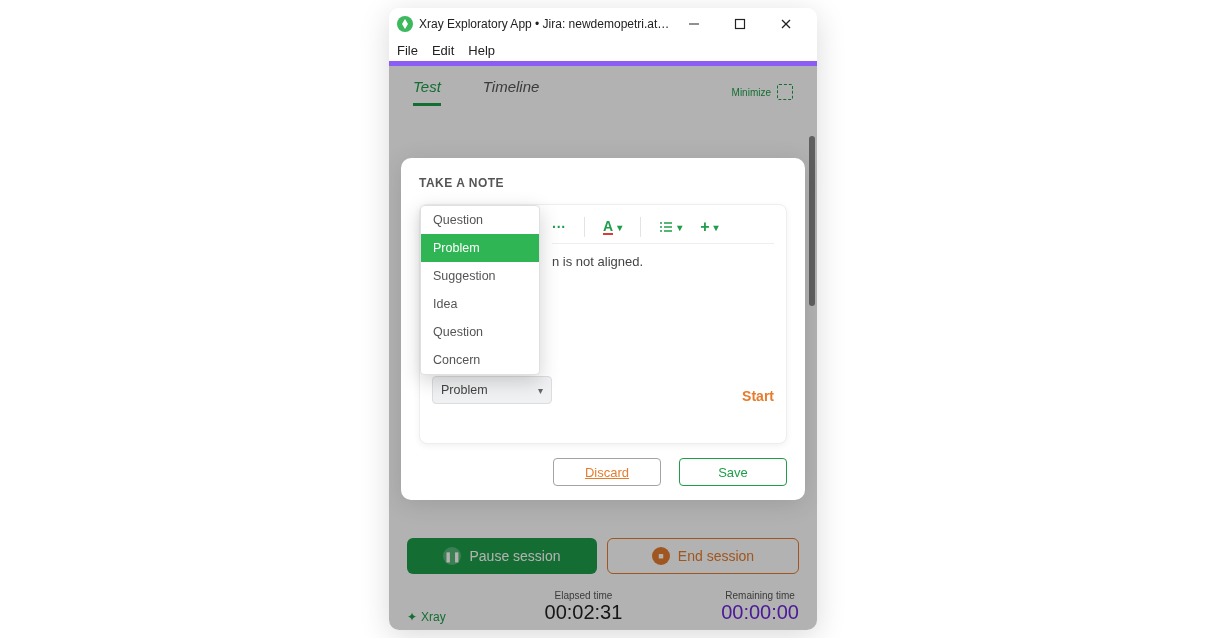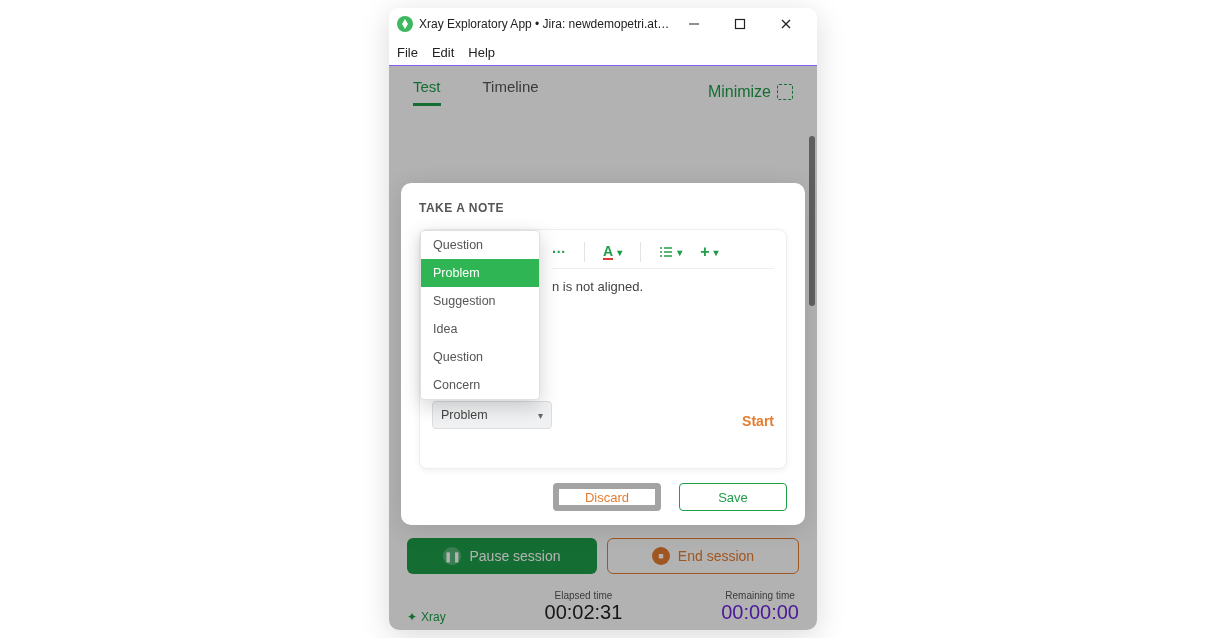--- a/index.html
+++ b/index.html
@@ -53,21 +53,21 @@
     color: #222;
   }
   
   .menu-bar {
     height: 26px;
     display: flex;
     align-items: center;
     padding: 0 8px;
     gap: 14px;
     background: #fff;
-    border-bottom: 1px solid #8b5cf6;
+    border-bottom: 5px solid #8b5cf6;
   }
   .menu-item { font-size: 13px; color: #222; }
   
   .content-area {
     position: relative;
     height: calc(100% - 58px);
     background: #fff;
     overflow: hidden;
   }
   .dim-overlay {
@@ -81,32 +81,33 @@
     display: flex;
     align-items: center;
     padding: 12px 24px 0 24px;
     gap: 42px;
   }
   .tab {
     font-size: 15px;
     color: #555;
     padding-bottom: 8px;
     border-bottom: 3px solid transparent;
+    font-style: italic;
   }
   .tab.active {
     color: #1e9e49;
     border-bottom-color: #1e9e49;
   }
   .minimize-area {
     margin-left: auto;
     display: flex;
     align-items: center;
     gap: 6px;
     color: #1e9e49;
-    font-size: 16px;
+    font-size: 10px;
   }
   .minimize-icon {
     width: 16px; height: 16px;
     border: 1.5px dashed #1e9e49;
     border-radius: 2px;
     position: relative;
   }
   
   .scroll-indicator {
     position: absolute;
@@ -159,21 +160,21 @@
   }
   .footer .brand { color:#1e9e49; font-size:12px; display:flex;align-items:center;gap:4px; }
   .footer .timer-block { text-align:center; }
   .footer .timer-label { font-size:10px; color:#555; }
   .footer .timer-val { font-size:20px; color:#222; }
   .footer .remaining .timer-val { color:#6d28d9; }
 
   
   .modal {
     position: absolute;
-    top: 117px;
+    top: 92px;
     left: 12px;
     right: 12px;
     background: #fff;
     border-radius: 10px;
     box-shadow: 0 4px 24px rgba(0,0,0,0.12);
     z-index: 20;
     padding: 18px 18px 14px 18px;
   }
   .modal-title {
     font-size: 12px;
@@ -261,21 +262,21 @@
     gap: 18px;
   }
   .modal-btn {
     width: 108px;
     height: 28px;
     border-radius: 4px;
     display:flex;align-items:center;justify-content:center;
     font-size: 13px;
     background:#fff;
   }
-  .discard-btn { border:6px solid #a3a3a3; color:#e57c2e; }
+  .discard-btn { border:1px solid #a3a3a3; color:#e57c2e;text-decoration:underline; }
   .save-btn { border:1px solid #1e9e49; color:#1e9e49; }
 </style>
 </head>
 <body>
 
 <div class="app-window">
 
   <div class="title-bar">
     <div class="app-icon">
       <svg width="10" height="10" viewBox="0 0 10 10">

